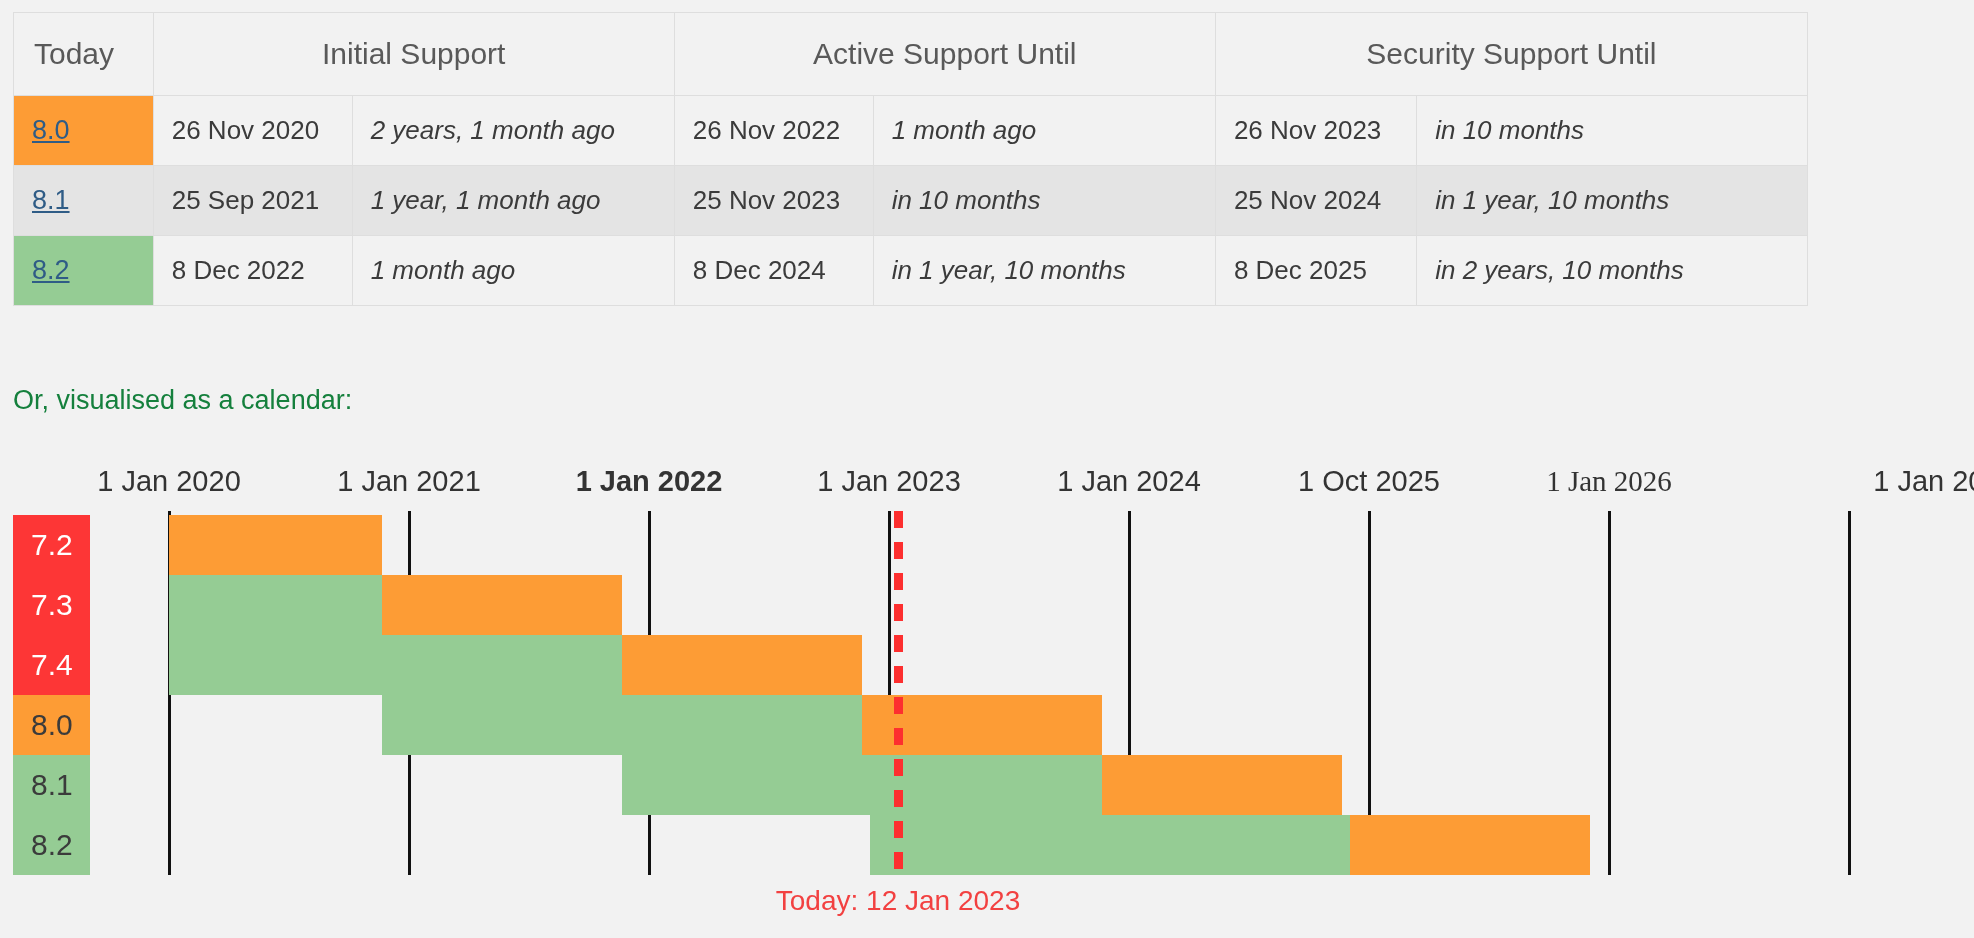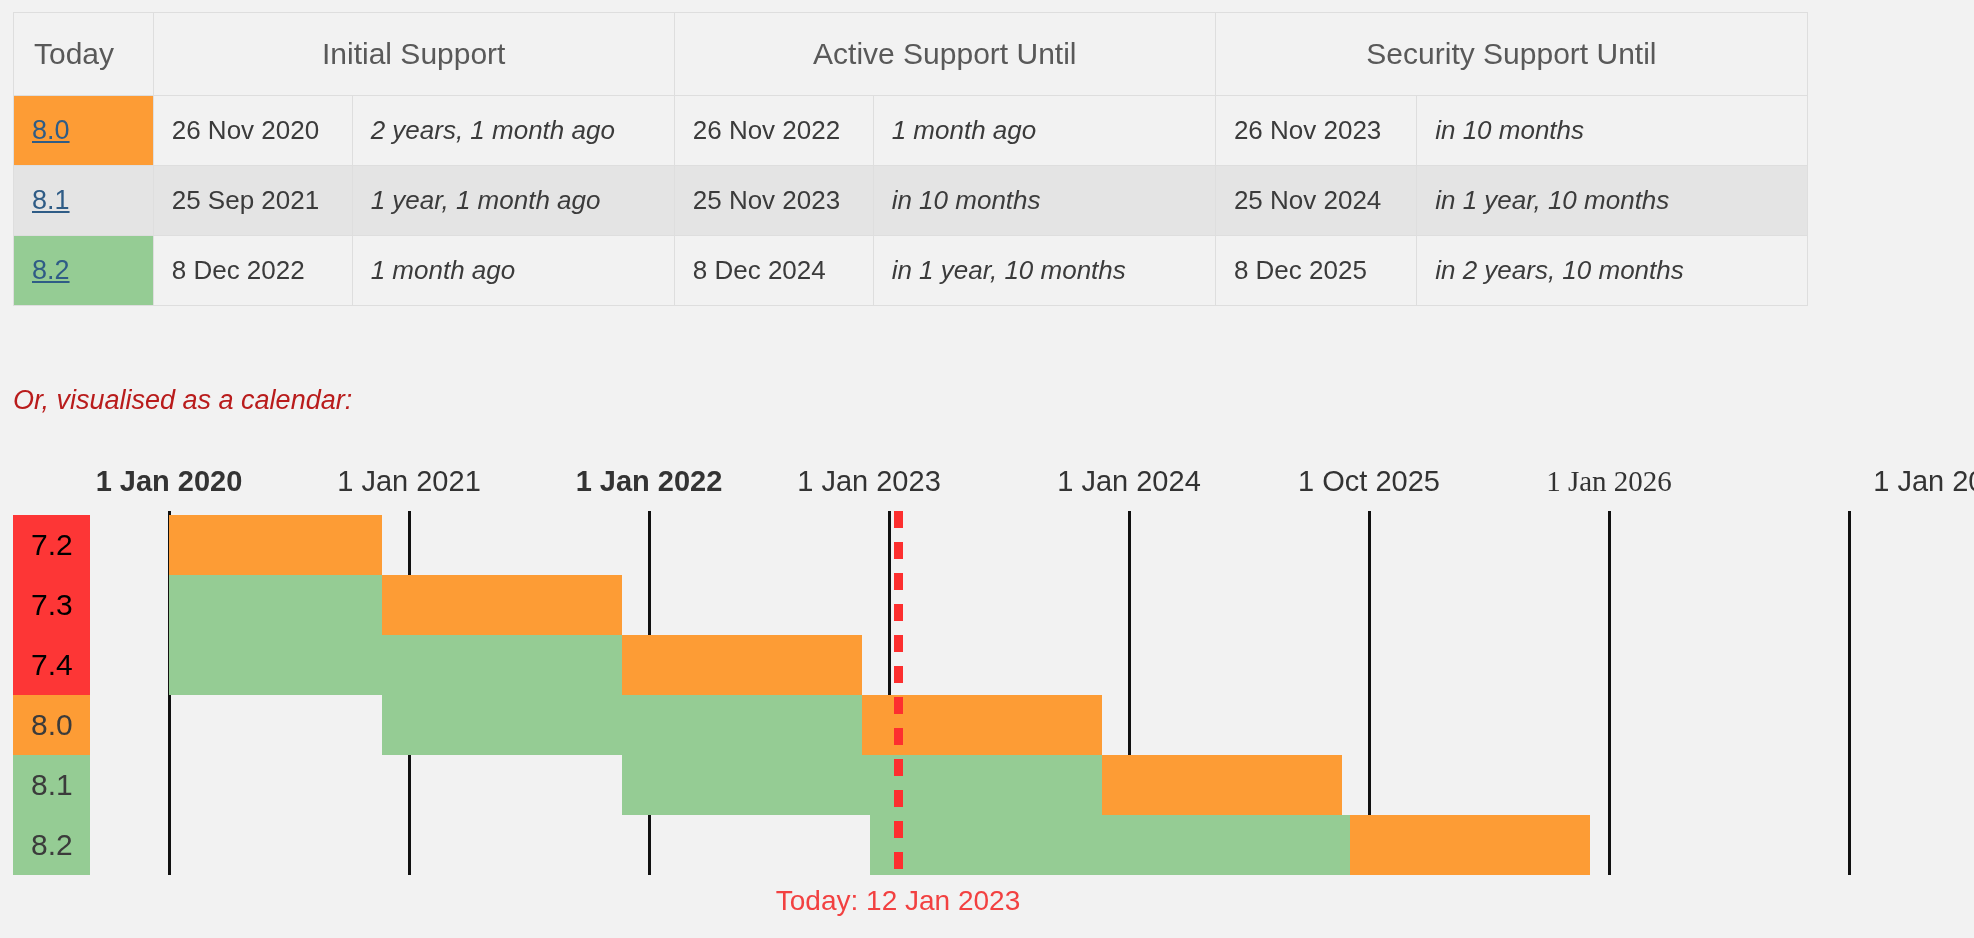--- a/index.html
+++ b/index.html
@@ -70,22 +70,21 @@
   col.c-r2 { width: 289px; }
   col.c-d3 { width: 170px; }
   col.c-r3 { width: 330px; }
 
   
   .caption {
     position: absolute;
     left: 13px;
     top: 385px;
     font-size: 27px;
-    color: #b91c1c;
-    font-style: italic;
+    color: #15803d;
   }
 
   
   .calendar {
     position: absolute;
     left: 0;
     top: 460px;
     width: 1974px;
     height: 478px;
   }
@@ -95,21 +94,21 @@
     top: 55px;
     width: 77px;
   }
   .cal-label {
     height: 60px;
     line-height: 60px;
     font-size: 30px;
     padding-left: 18px;
     box-sizing: border-box;
   }
-  .cal-label.c-red   { background: #fd3636; color: #000000; }
+  .cal-label.c-red   { background: #fd3636; color: #ffffff; }
   .cal-label.c-orange{ background: #fd9c35; color: #3b3b3b; }
   .cal-label.c-green { background: #95cc94; color: #3b3b3b; }
 
   .cal-plot {
     position: absolute;
     left: 0;
     top: 0;
     width: 1974px;
     height: 478px;
   }
@@ -223,24 +222,24 @@
       <div class="cal-label c-red">7.2</div>
       <div class="cal-label c-red">7.3</div>
       <div class="cal-label c-red">7.4</div>
       <div class="cal-label c-orange">8.0</div>
       <div class="cal-label c-green">8.1</div>
       <div class="cal-label c-green">8.2</div>
     </div>
 
   <div class="cal-plot">
     <div id="ticks">
-        <div class="tick-label" style="left: 169px; font-weight: bold;">1 Jan 2020</div>
+        <div class="tick-label" style="left: 169px;">1 Jan 2020</div>
         <div class="tick-label" style="left: 409px;">1 Jan 2021</div>
         <div class="tick-label" style="left: 649px; font-weight: bold;">1 Jan 2022</div>
-        <div class="tick-label" style="left: 869px;">1 Jan 2023</div>
+        <div class="tick-label" style="left: 889px;">1 Jan 2023</div>
         <div class="tick-label" style="left: 1129px;">1 Jan 2024</div>
         <div class="tick-label" style="left: 1369px;">1 Oct 2025</div>
         <div class="tick-label" style="left: 1609px; font-family: Liberation Serif, serif;">1 Jan 2026</div>
         <div class="tick-label" style="left: 1945px;">1 Jan 2027</div>
       </div>
     <div id="grids">
         <div class="gridline" style="left: 168px;"></div>
         <div class="gridline" style="left: 408px;"></div>
         <div class="gridline" style="left: 648px;"></div>
         <div class="gridline" style="left: 888px;"></div>

